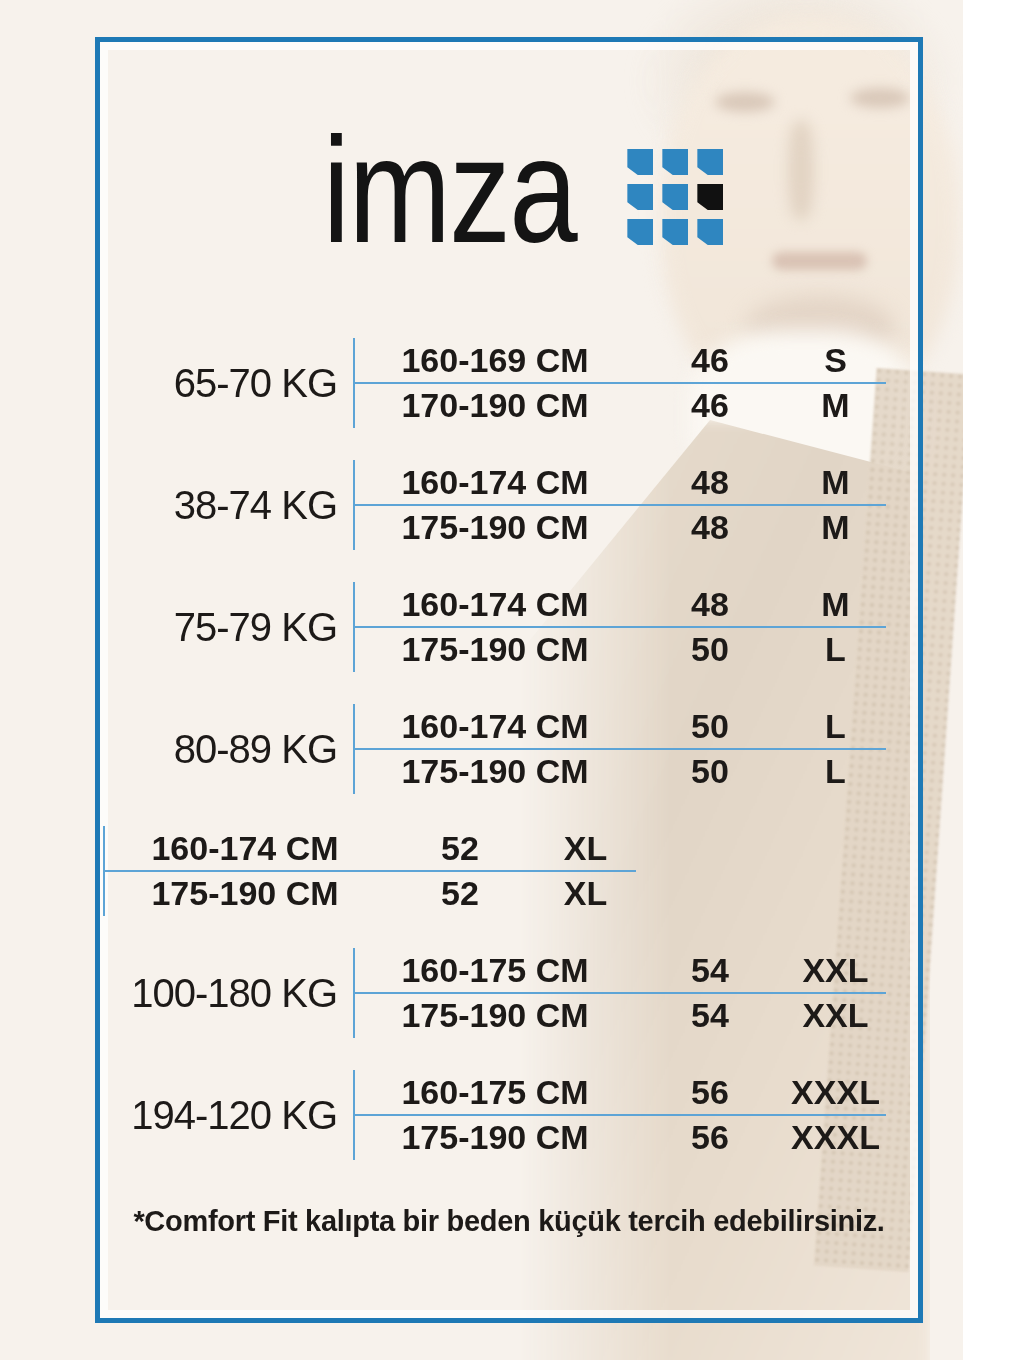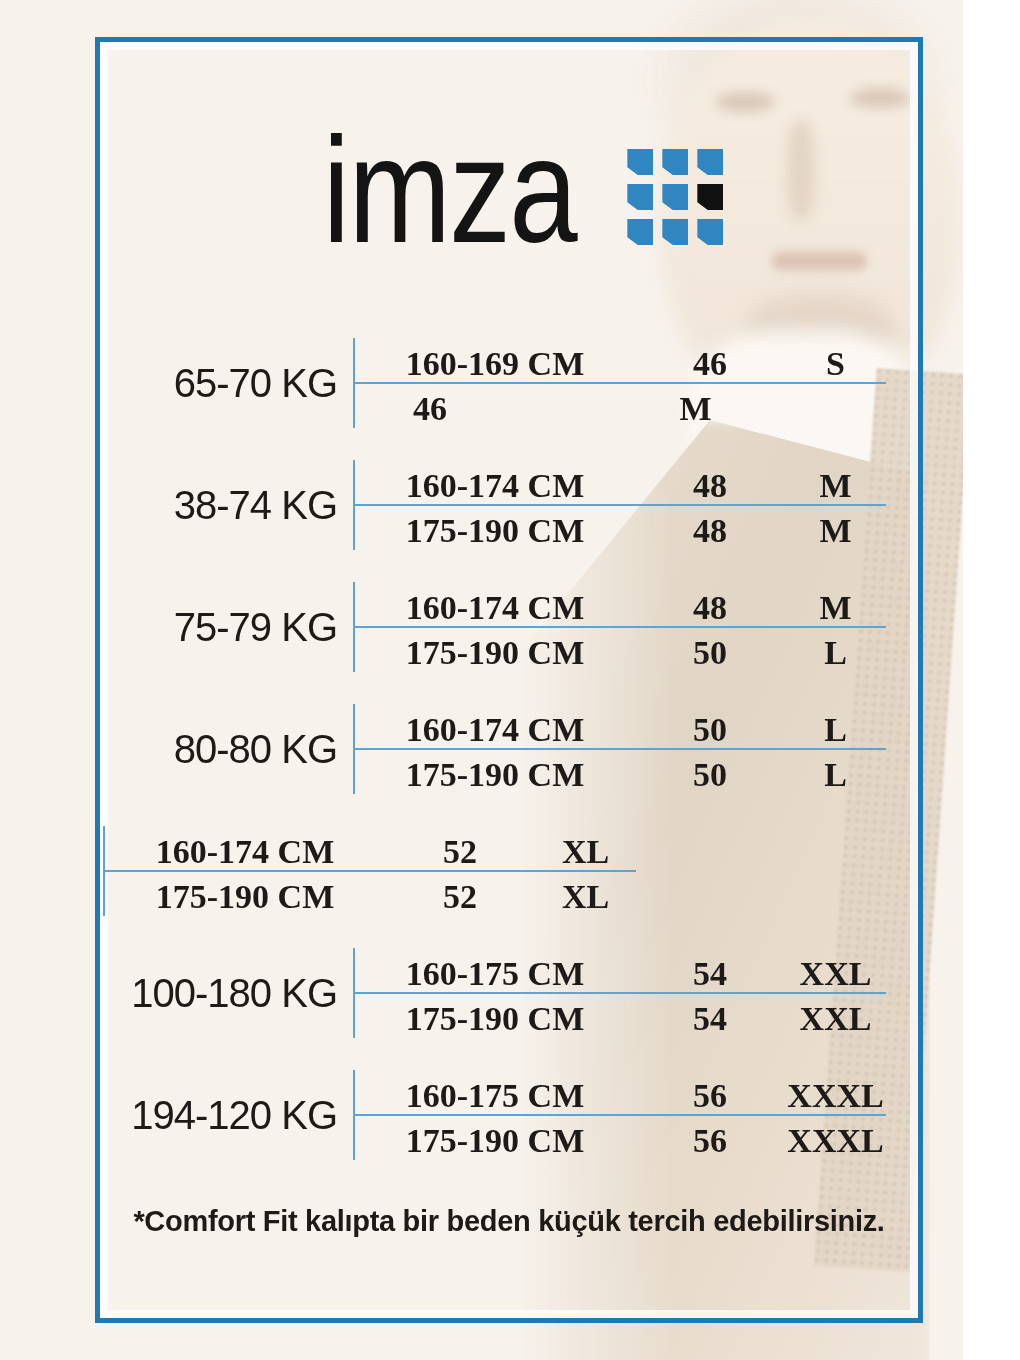--- a/index.html
+++ b/index.html
@@ -95,21 +95,21 @@
     font-size:40px;font-weight:400;letter-spacing:-1px;white-space:nowrap;
   }
   .rows{
     width:533px;height:90px;position:relative;
     border-left:2.5px solid var(--line);
   }
   .rows::after{
     content:"";position:absolute;left:0;right:0;top:44px;height:2px;
     background:var(--line);
   }
-  .row{height:45px;display:flex;align-items:flex-end;font-size:34px;font-weight:700;font-family:Liberation Serif, serif;}
+  .row{height:45px;display:flex;align-items:center;font-size:34px;font-weight:700;}
   .cell-height{width:280px;text-align:center;white-space:nowrap;}
   .cell-size{width:150px;text-align:center;}
   .cell-letter{flex:1;text-align:center;}
 
   
   .footnote{
     position:absolute;left:103px;top:1205px;width:812px;
     text-align:center;font-size:29px;font-weight:800;letter-spacing:-.3px;
     color:var(--text);white-space:nowrap;
   }
@@ -154,20 +154,21 @@
 
     <div class="group">
       <div class="kg">65-70 KG</div>
       <div class="rows">
         <div class="row">
           <div class="cell-height">160-169 CM</div>
           <div class="cell-size">46</div>
           <div class="cell-letter">S</div>
         </div>
         <div class="row">
+          <div class="cell-height">170-190 CM</div>
           <div class="cell-size">46</div>
           <div class="cell-letter">M</div>
         </div>
       </div>
     </div>
 
     <div class="group">
       <div class="kg">38-74 KG</div>
       <div class="rows">
         <div class="row">
@@ -193,21 +194,21 @@
         </div>
         <div class="row">
           <div class="cell-height">175-190 CM</div>
           <div class="cell-size">50</div>
           <div class="cell-letter">L</div>
         </div>
       </div>
     </div>
 
     <div class="group">
-      <div class="kg">80-80 KG</div>
+      <div class="kg">80-89 KG</div>
       <div class="rows">
         <div class="row">
           <div class="cell-height">160-174 CM</div>
           <div class="cell-size">50</div>
           <div class="cell-letter">L</div>
         </div>
         <div class="row">
           <div class="cell-height">175-190 CM</div>
           <div class="cell-size">50</div>
           <div class="cell-letter">L</div>

